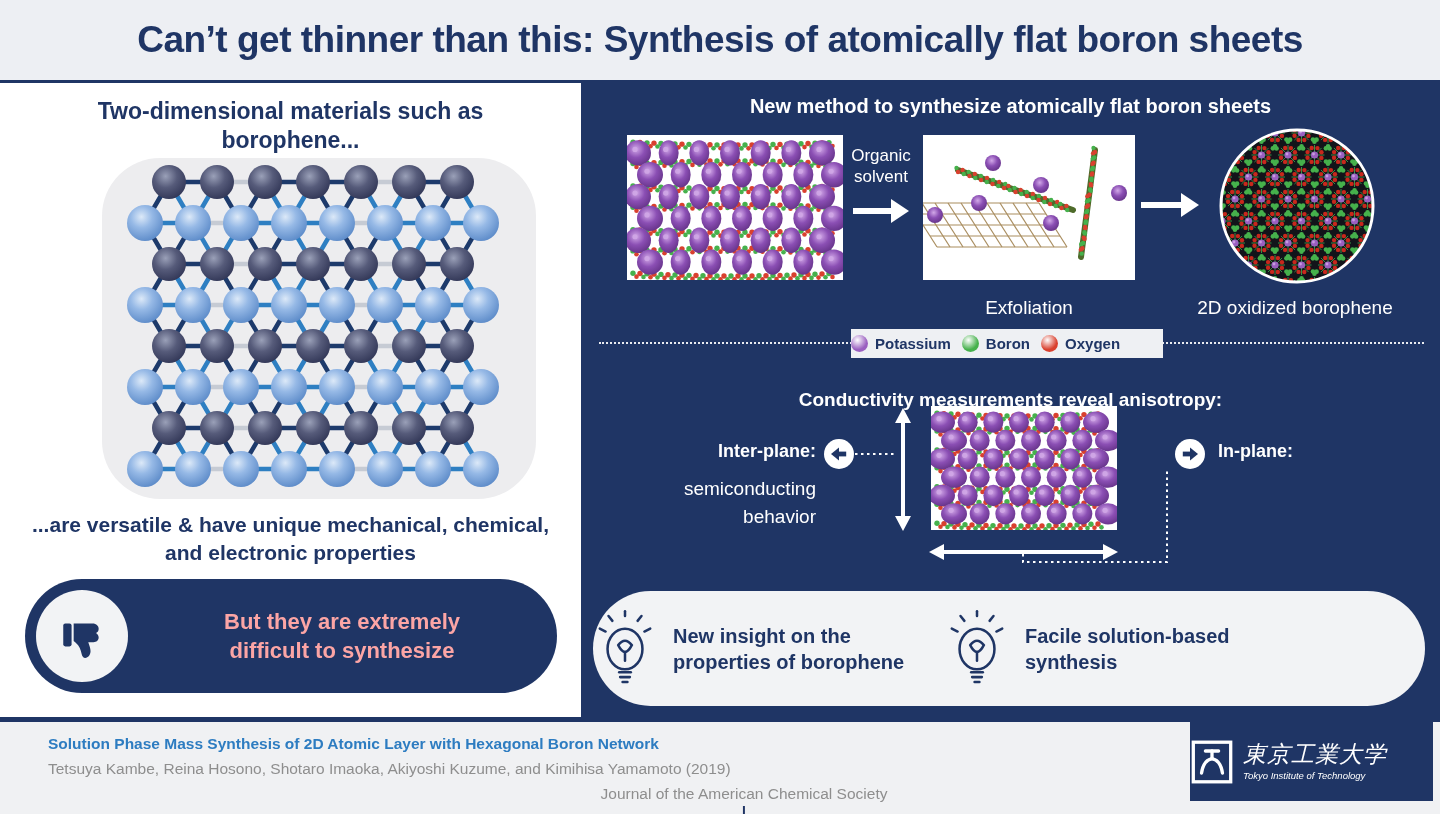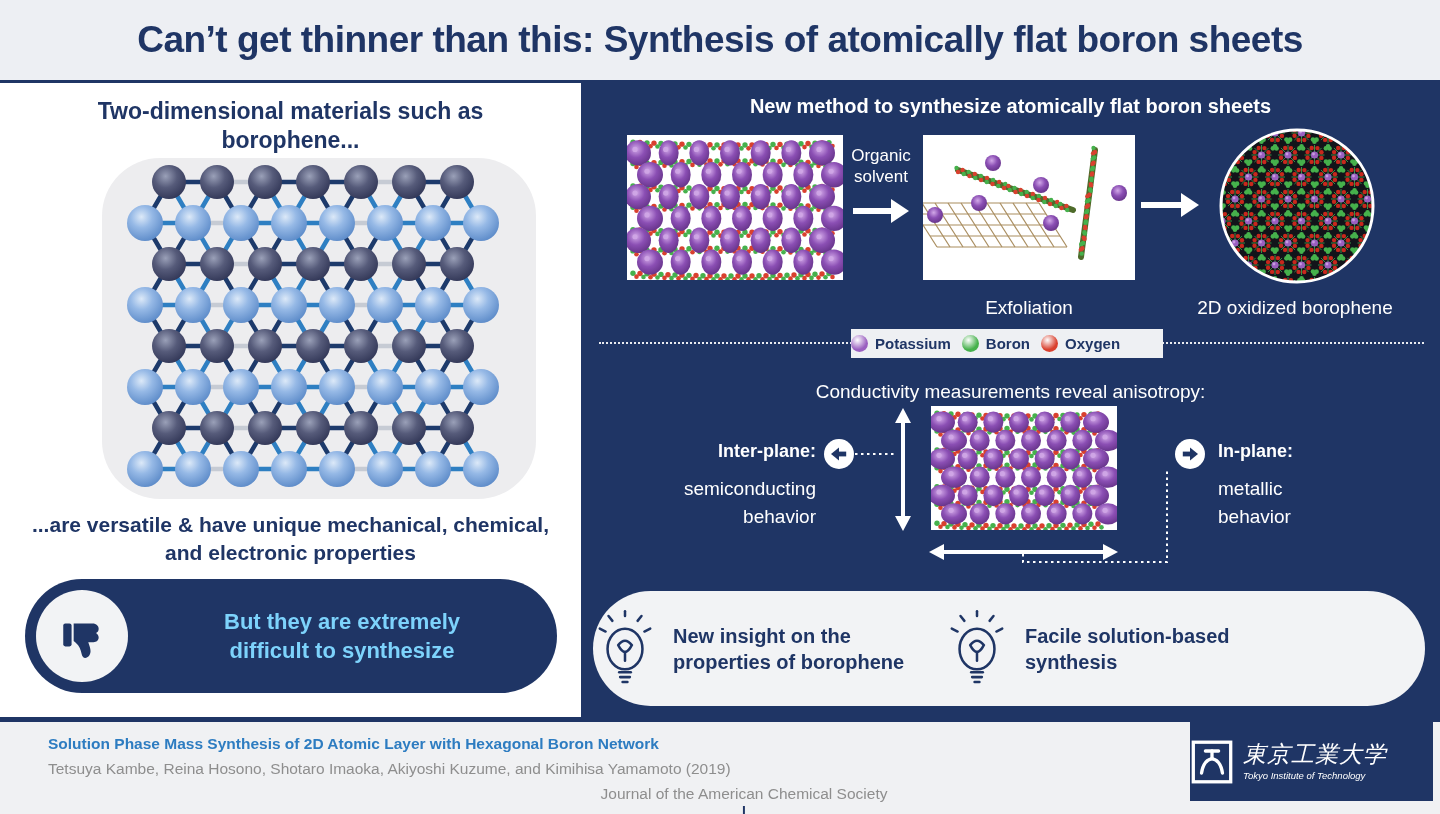--- a/index.html
+++ b/index.html
@@ -21,21 +21,21 @@
 
   .lp-heading{margin-top:14px;width:470px;text-align:center;font-size:23px;font-weight:bold;
               color:var(--navy);line-height:1.28;}
   .lp-sub{margin-top:10px;width:520px;text-align:center;font-size:21px;font-weight:bold;
           color:var(--navy);line-height:1.32;}
   .lp-pill{margin-top:13px;width:532px;height:114px;background:var(--navy);border-radius:57px;
            display:flex;align-items:center;}
   .thumb-circle{width:92px;height:92px;background:var(--light-pill);border-radius:50%;
                 margin-left:11px;flex:0 0 auto;display:flex;align-items:center;justify-content:center;}
   .lp-pill-text{flex:1;display:flex;justify-content:center;}
-  .lp-pill-text span{display:block;width:280px;text-align:center;color:#7dd3fc;font-size:22px;
+  .lp-pill-text span{display:block;width:280px;text-align:center;color:#fca5a5;font-size:22px;
                      font-weight:bold;line-height:1.32;}
 
   .rp-heading{position:absolute;top:12px;left:0;right:0;text-align:center;color:#fff;
               font-size:20px;font-weight:bold;}
   .proc-img{position:absolute;}
   #img1{left:46px;top:52px;}
   #img2{left:342px;top:52px;}
   #circle-img{left:637px;top:44px;}
   .solvent-group{position:absolute;left:252px;top:62px;width:96px;text-align:center;}
   .solvent-group .lbl{color:#fff;font-size:17px;line-height:1.25;}
@@ -46,21 +46,21 @@
   #product-label{left:608px;top:214px;}
 
   .dotted-sep{position:absolute;left:18px;right:16px;top:259px;
               border-top:2px dotted rgba(255,255,255,.9);}
   .legend{position:absolute;left:270px;top:246px;width:312px;height:29px;background:var(--legend-bg);
           display:flex;align-items:center;justify-content:flex-start;gap:7px;
           font-size:15px;font-weight:bold;color:var(--navy);}
   .legend .dot{width:17px;height:17px;border-radius:50%;flex:0 0 auto;}
   .legend .lg-label{margin-right:4px;}
 
-  .cond-heading{position:absolute;top:298px;left:0;right:0;text-align:center;color:#fff;font-size:19px;}
+  .cond-heading{position:absolute;top:306px;left:0;right:0;text-align:center;color:#fff;font-size:19px;font-weight:bold;}
   #img3{position:absolute;left:350px;top:323px;}
   #cond-overlay{position:absolute;left:0;top:0;pointer-events:none;}
   .circ-icon{position:absolute;width:30px;height:30px;background:#fff;border-radius:50%;
              display:flex;align-items:center;justify-content:center;}
   #circL{left:243px;top:356px;} #circR{left:594px;top:356px;}
   .plane-label{position:absolute;color:#fff;font-size:18px;font-weight:bold;}
   #interplane-label{left:30px;top:358px;width:205px;text-align:right;}
   #inplane-label{left:637px;top:358px;}
   .plane-desc{position:absolute;color:#fff;font-size:19px;line-height:1.45;}
   #interplane-desc{left:85px;top:392px;width:150px;text-align:right;}
@@ -2782,21 +2782,20 @@
     <div class="circ-icon" id="circR">
       <svg width="24" height="24" viewBox="0 0 30 30">
         <polygon points="15,7 25,15 15,23" fill="#1f3565"></polygon>
         <rect x="6" y="12" width="11" height="6" fill="#1f3565"></rect>
       </svg>
     </div>
 
     <div class="plane-label" id="interplane-label">Inter-plane:</div>
     <div class="plane-desc" id="interplane-desc">semiconducting behavior</div>
     <div class="plane-label" id="inplane-label">In-plane:</div>
-    <div class="plane-desc" id="inplane-desc">metallic behavior</div>
 
     <div class="highlight-pill">
       <div class="hl-group" id="hl2">
         <svg width="64" height="84" viewBox="0 0 66 84">
           <g stroke="#1f3565" stroke-width="2.6" fill="none" stroke-linecap="round">
             <ellipse cx="33" cy="42" rx="18" ry="21"></ellipse>
             <path d="M26,38 q7,-9 14,0 q-3.5,7 -7,7 q-3.5,0 -7,-7"></path>
             <line x1="33" y1="45" x2="33" y2="54"></line>
             <line x1="27" y1="66" x2="39" y2="66"></line>
             <line x1="28" y1="71" x2="38" y2="71"></line>

